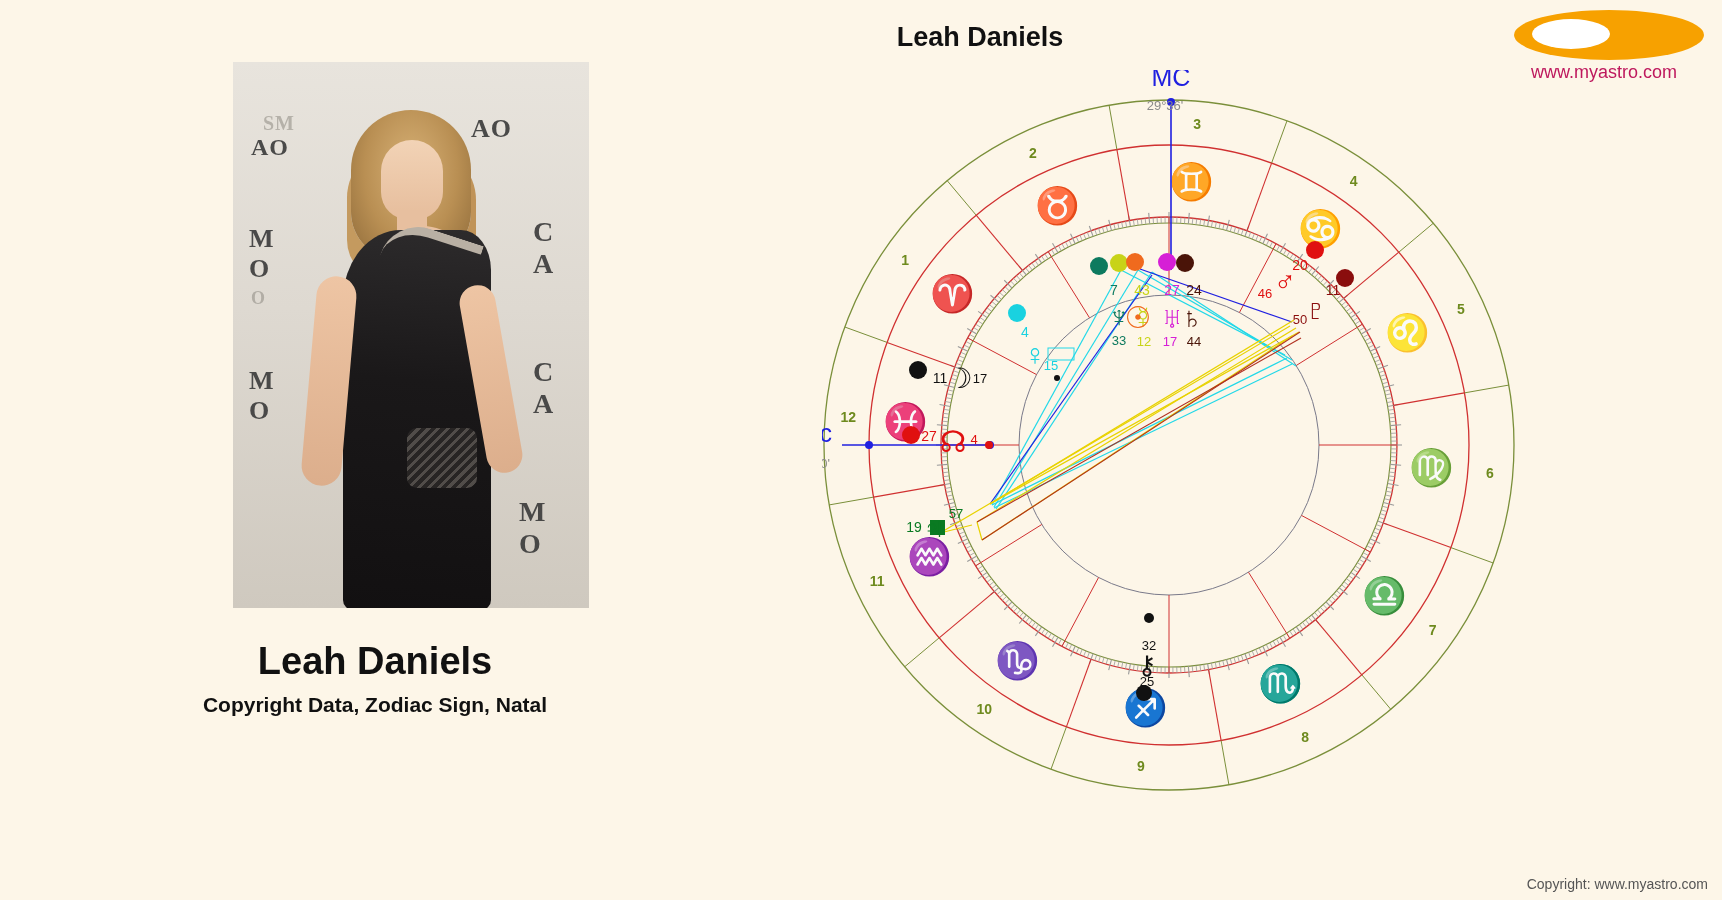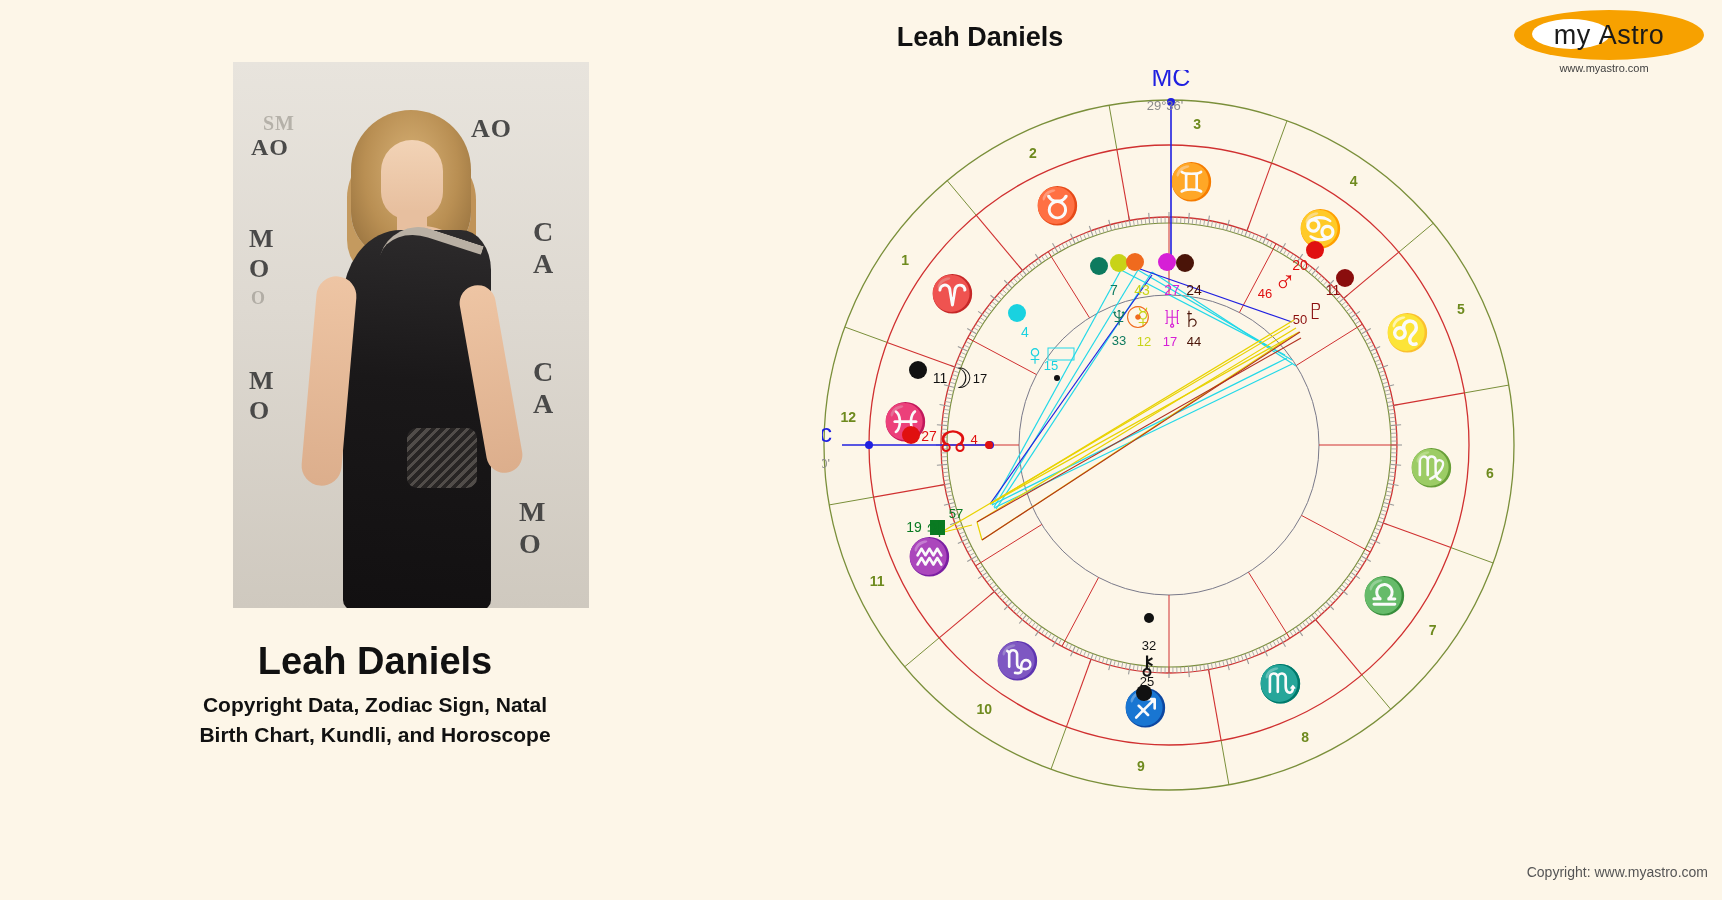--- a/index.html
+++ b/index.html
@@ -105,24 +105,24 @@
     position: absolute; left: 128px; top: 11px; width: 78px; height: 30px;
     background: #ffffff; border-radius: 39px / 15px;
   }
   #logo-text {
     position: absolute; left: 110px; top: 2px; width: 190px; height: 50px;
     display: flex; align-items: center; justify-content: center;
     font-size: 27px; color: #1a1a1a; letter-spacing: .5px;
   }
   #logo-url {
     position: absolute; left: 100px; top: 54px; width: 200px;
-    text-align: center; font-size: 11px; color: #404040;
+    text-align: center; font-size: 18px; color: #be185d;
   }
   #copyright {
-    position: absolute; right: 14px; bottom: 20px;
+    position: absolute; right: 14px; bottom: 8px;
     font-size: 14px; color: #555;
   }
 
   
   #wheel-wrap { position: absolute; left: 822px; top: 70px; width: 700px; height: 760px; }
   svg { display: block; }
   text { font-family: "Liberation Sans", sans-serif; }
 </style>
 </head>
 <body>
@@ -153,32 +153,28 @@
         <div id="fig-strap"></div>
         <div id="fig-belt"></div>
         <div id="fig-arm-l"></div>
         <div id="fig-arm-r"></div>
       </div>
     </div>
 
     <div id="name-big">Leah Daniels</div>
     <div id="subtitle">
       <span>Copyright Data, Zodiac Sign, Natal</span><br>
-      <span>Birth Chart, Kundli, and Horoscope</span>
     </div>
   </div>
 
   <div id="chart-title">Leah Daniels</div>
 
   <div id="logo">
     <div id="logo-ellipse"></div>
     <div id="logo-inner"></div>
-    <div id="logo-text">
-      <span>my</span>&nbsp;<span>Astro</span>
-    </div>
     <div id="logo-url">www.myastro.com</div>
   </div>
 
   <div id="copyright">Copyright: www.myastro.com</div>
 
   <div id="wheel-wrap">
     <svg width="700" height="760" viewBox="0 0 700 760">
 
       <g>
         <circle cx="347" cy="375" r="345" fill="none" stroke="#7a8f3a" stroke-width="1.3"></circle>

